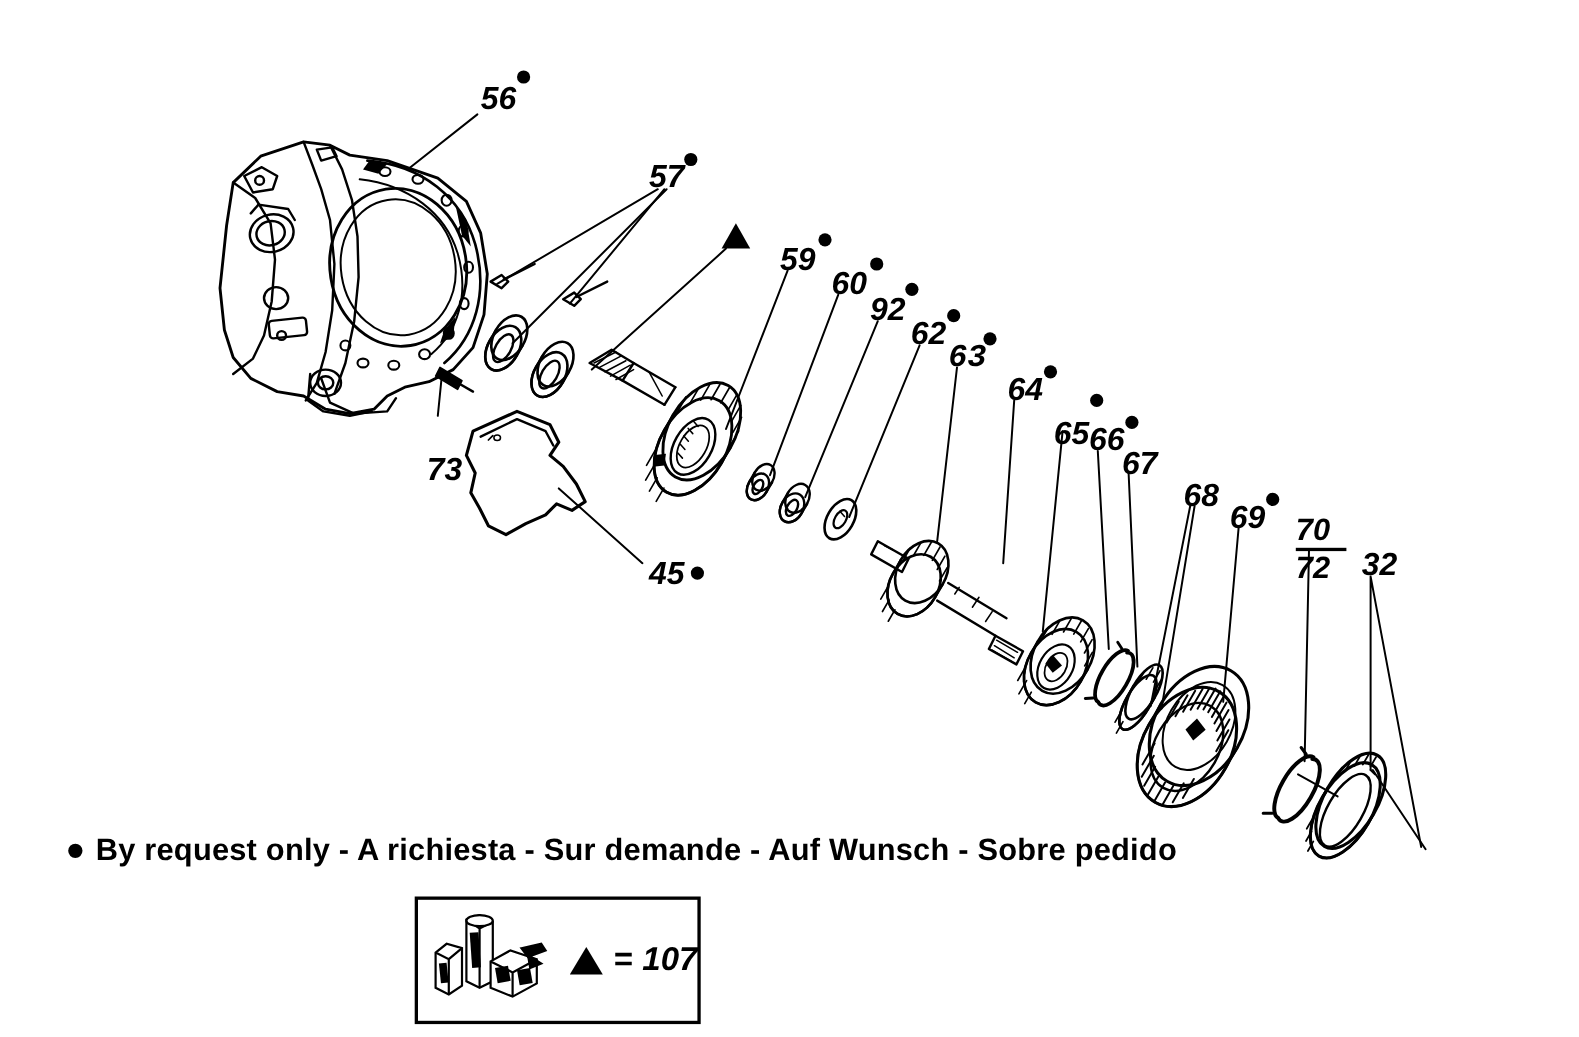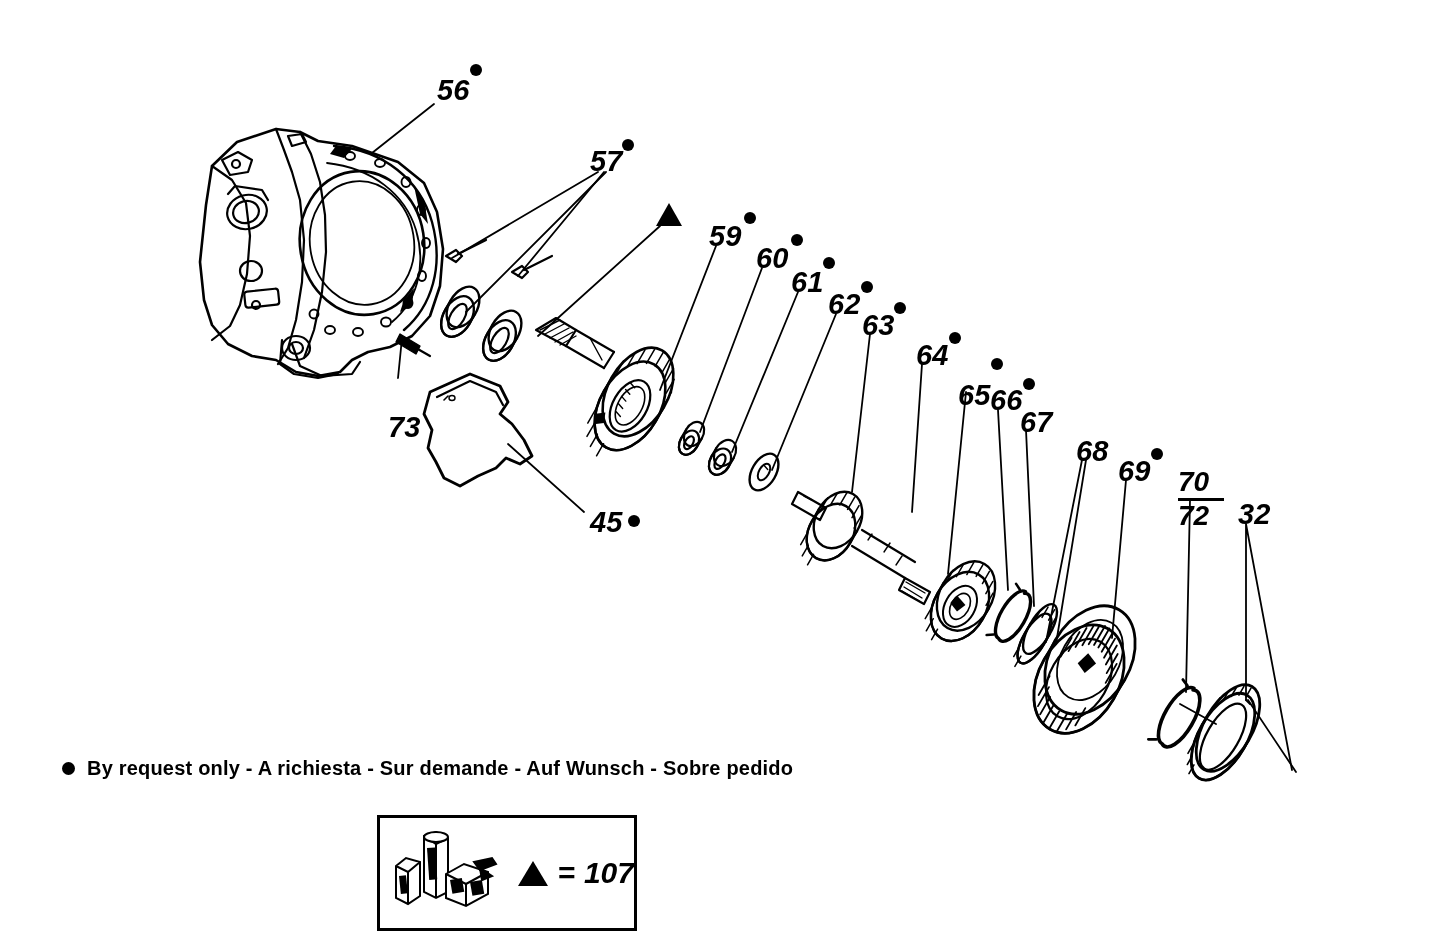--- a/index.html
+++ b/index.html
@@ -9,21 +9,21 @@
   svg{position:absolute;left:0;top:0;width:1435px;height:943px;}
   .lbl{position:absolute;font-weight:bold;font-style:italic;color:#000;
        font-family:"Liberation Sans",sans-serif;white-space:nowrap;line-height:1;}
   .num{font-size:29px;}
   .dot{position:absolute;width:12px;height:12px;border-radius:50%;background:#000;}
   .frac{position:absolute;font-weight:bold;font-style:italic;
         font-size:28px;line-height:1.02;}
   .frac .bar{height:3px;background:#000;margin:1px 0;}
   #legend{position:absolute;left:62px;top:757px;display:flex;align-items:center;gap:12px;}
   #legend .ldot{width:13px;height:13px;border-radius:50%;background:#000;}
-  #legend .ltxt{font-size:20px;font-weight:bold;letter-spacing:.2px;
+  #legend .ltxt{font-size:28px;font-weight:bold;letter-spacing:.2px;
                 font-family:"Liberation Sans",sans-serif;}
   #keybox{position:absolute;left:377px;top:815px;width:254px;height:110px;
           border:3px solid #000;background:#fff;display:flex;align-items:center;}
   #keybox .pics{width:140px;height:100%;position:relative;}
   #keybox .eq{display:flex;align-items:center;gap:9px;font-size:30px;
               font-weight:bold;font-style:italic;}
   .tri{width:0;height:0;border-left:15px solid transparent;
        border-right:15px solid transparent;border-bottom:25px solid #000;}
   .tri-mark{position:absolute;width:0;height:0;border-left:13px solid transparent;
        border-right:13px solid transparent;border-bottom:23px solid #000;}
@@ -365,27 +365,27 @@
 
   <div class="lbl num" style="left:590px;top:147px;">57</div>
   <div class="dot" style="left:622px;top:139px;"></div>
 
   <div class="lbl num" style="left:709px;top:222px;">59</div>
   <div class="dot" style="left:744px;top:212px;"></div>
 
   <div class="lbl num" style="left:756px;top:244px;">60</div>
   <div class="dot" style="left:791px;top:234px;"></div>
 
-  <div class="lbl num" style="left:791px;top:268px;">61</div>
+  <div class="lbl num" style="left:791px;top:268px;">92</div>
   <div class="dot" style="left:823px;top:257px;"></div>
 
   <div class="lbl num" style="left:828px;top:290px;">62</div>
   <div class="dot" style="left:861px;top:281px;"></div>
 
-  <div class="lbl num" style="left:862px;top:311px;">63</div>
+  <div class="lbl num" style="left:862px;top:311px;font-family:Liberation Mono, monospace;">63</div>
   <div class="dot" style="left:894px;top:302px;"></div>
 
   <div class="lbl num" style="left:916px;top:341px;">64</div>
   <div class="dot" style="left:949px;top:332px;"></div>
 
   <div class="lbl num" style="left:958px;top:368px;margin-top:13px;">65</div>
   <div class="dot" style="left:991px;top:358px;"></div>
 
   <div class="lbl num" style="left:990px;top:386px;">66</div>
   <div class="dot" style="left:1023px;top:378px;"></div>

